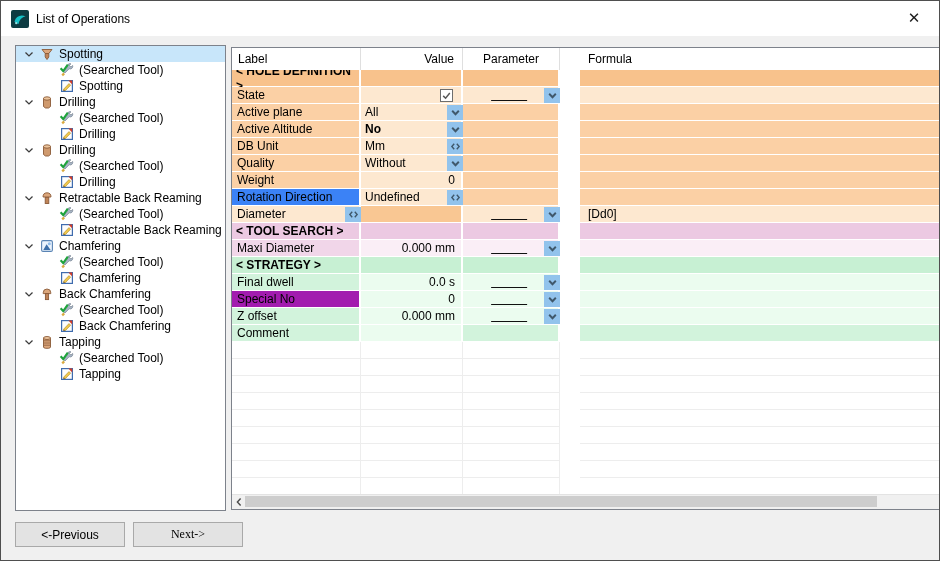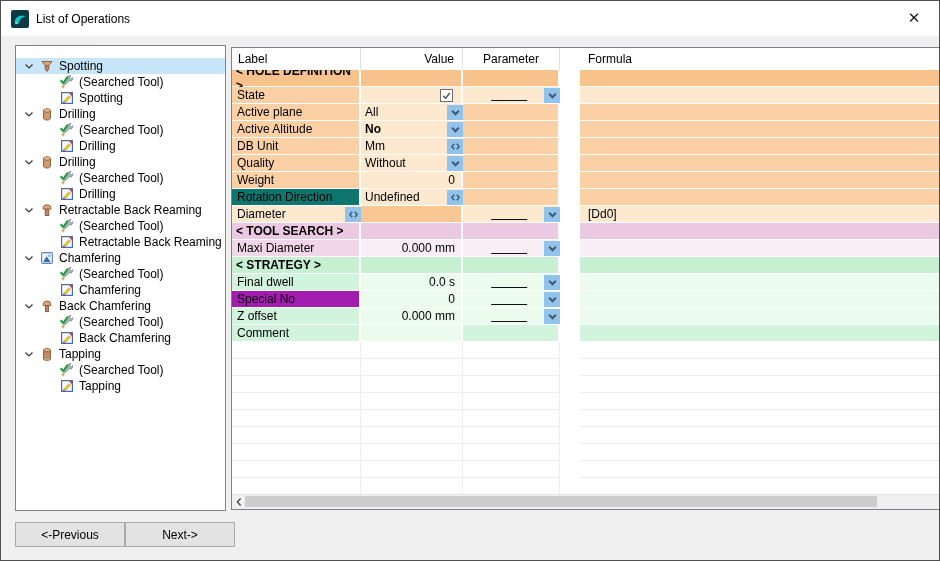--- a/index.html
+++ b/index.html
@@ -5,21 +5,21 @@
   html,body{margin:0;padding:0;}
   body{width:940px;height:561px;font-family:"Liberation Sans","DejaVu Sans",sans-serif;font-size:12px;color:#000;}
   .dialog{position:relative;width:940px;height:561px;box-sizing:border-box;background:#f0f0f0;border:1px solid #4f4f4f;overflow:hidden;}
   
   .titlebar{position:absolute;left:0;top:0;right:0;height:35px;background:#ffffff;display:flex;align-items:center;}
   .title-icon{width:18px;height:18px;margin-left:10px;display:inline-flex;}
   .title-icon svg{width:18px;height:18px;}
   .title-text{margin-left:7px;font-size:12px;}
   .close-btn{position:absolute;right:8px;top:4px;width:34px;height:26px;display:flex;align-items:center;justify-content:center;font-size:15px;color:#1a1a1a;cursor:pointer;}
   
-  .tree{position:absolute;left:14px;top:44px;width:211px;height:466px;box-sizing:border-box;background:#fff;border:1px solid #7d828b;padding-top:12px;overflow:hidden;}
+  .tree{position:absolute;left:14px;top:44px;width:211px;height:466px;box-sizing:border-box;background:#fff;border:1px solid #7d828b;padding-top:0;overflow:hidden;}
   .tree-row{height:16px;display:flex;align-items:center;white-space:nowrap;}
   .tree-row.selected{background:#c8e6fa;}
   .tree-row .expander{width:14px;height:14px;margin-left:6px;flex:0 0 auto;display:inline-flex;}
   .tree-row .expander svg{width:14px;height:14px;}
   .tree-row.child{padding-left:40px;}
   .tree-icon{width:16px;height:16px;margin-left:3px;flex:0 0 auto;display:inline-flex;}
   .tree-icon svg{width:16px;height:16px;}
   .tree-label{margin-left:4px;font-size:12px;}
   
   .grid{position:absolute;left:230px;top:46px;width:812px;height:463px;box-sizing:border-box;background:#fff;border:1px solid #7d828b;overflow:hidden;}
@@ -53,21 +53,21 @@
   
   .hscroll{position:absolute;left:0;right:0;bottom:0;height:14px;background:#f0f0f0;border-top:1px solid #e3e3e3;}
   .hs-arrow{position:absolute;top:0;width:14px;height:13px;display:flex;align-items:center;justify-content:center;cursor:pointer;}
   .hs-left{left:0;}
   .hs-right{right:0;}
   .hs-arrow svg{width:8px;height:10px;}
   .hs-thumb{position:absolute;left:13px;top:1px;height:11px;width:632px;background:#cdcdcd;cursor:pointer;}
   
   .btn{position:absolute;top:521px;width:110px;height:25px;box-sizing:border-box;background:#e3e3e3;border:1px solid #a9a9a9;display:flex;align-items:center;justify-content:center;font-size:12px;cursor:pointer;}
   .btn-prev{left:14px;}
-  .btn-next{left:124px;}
+  .btn-next{left:132px;font-family:Liberation Serif, serif;}
 </style>
 </head>
 <body>
 
 <div class="dialog">
 
   <div class="titlebar">
     <span class="title-icon">
       <svg viewBox="0 0 18 18">
           <rect width="18" height="18" rx="2" fill="#0d3b42"></rect>
@@ -430,21 +430,21 @@
           <div class="cell c1" style="background: rgb(251, 208, 165);">
             <span class="txt lbl-txt">Weight</span>
           </div>
           <div class="cell c2" style="background: rgb(253, 232, 208);">
             <span class="txt val-right">0</span>
           </div>
           <div class="cell c3" style="background: rgb(251, 208, 165);"></div>
           <div class="cell c4" style="background: rgb(251, 208, 165);"></div>
         </div>
         <div class="t-row">
-          <div class="cell c1" style="background: #0f766e;">
+          <div class="cell c1" style="background: #3b82f6;">
             <span class="txt lbl-txt">Rotation Direction</span>
           </div>
           <div class="cell c2" style="background: rgb(253, 232, 208);">
             <span class="txt val-left">Undefined</span>
             <span class="ctrl-btn">
               <svg viewBox="0 0 12 10">
                 <path d="M4.6 2 L2 5 L4.6 8 M7.4 2 L10 5 L7.4 8" fill="none" stroke="#3f586b" stroke-width="1.5"></path>
               </svg>
             </span>
           </div>

